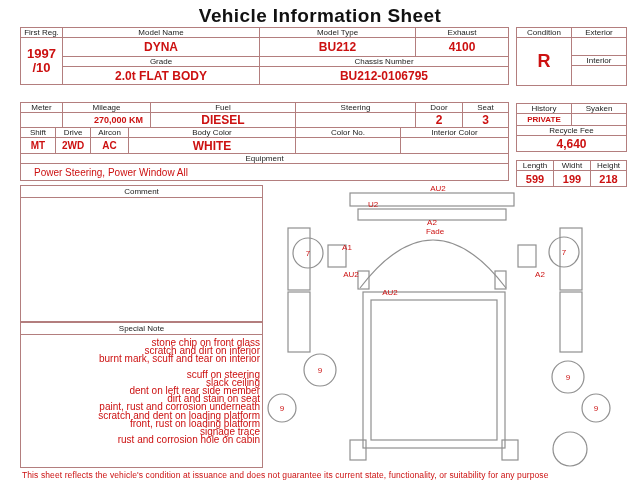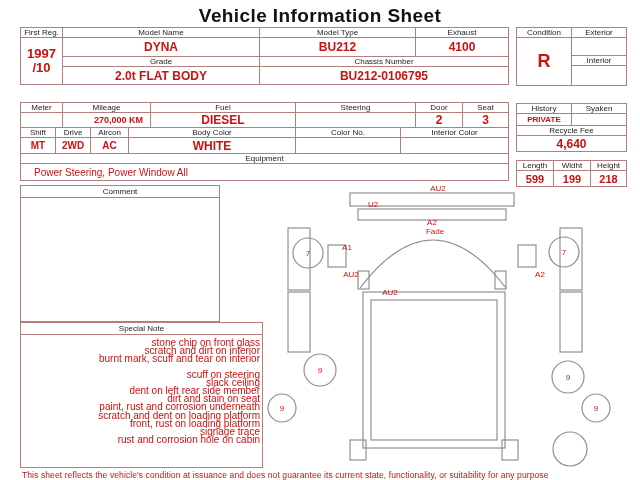--- a/index.html
+++ b/index.html
@@ -23,21 +23,21 @@
   .v18{font-size:18px;}
   .left{text-align:left;padding-left:13px;}
   tr.r10>td{height:10px;} tr.r12>td{height:12px;} tr.r15>td{height:15px;}
   tr.r16>td{height:16px;} tr.r17>td{height:17px;} tr.r18>td{height:18px;}
   tr.r19>td{height:19px;} tr.r20>td{height:20px;}
   .left-block{position:absolute;left:20px;top:27px;}
   .right-block{position:absolute;left:516px;top:27px;}
   .g2{margin-top:17px;}
   .g8{margin-top:8px;}
   .stack{margin-top:-1px;}
-  .combox{position:absolute;left:20px;top:185px;width:200px;height:137px;
+  .combox{position:absolute;left:20px;top:185px;width:243px;height:137px;
           border:1px solid var(--bd);background:#fff;}
   .notebox{position:absolute;left:20px;top:322px;width:243px;height:146px;
            border:1px solid var(--bd);background:#fff;}
   .boxhead{border-bottom:1px solid var(--bd);font-size:8px;text-align:center;
            height:12px;line-height:12px;color:#222;}
   .notes{padding:4px 2px 0 4px;}
   .notes div{font-size:10px;line-height:8.2px;color:var(--red);text-align:right;
              white-space:nowrap;}
   .gap{margin-top:7px;}
   .diagram{position:absolute;left:266px;top:183px;}

